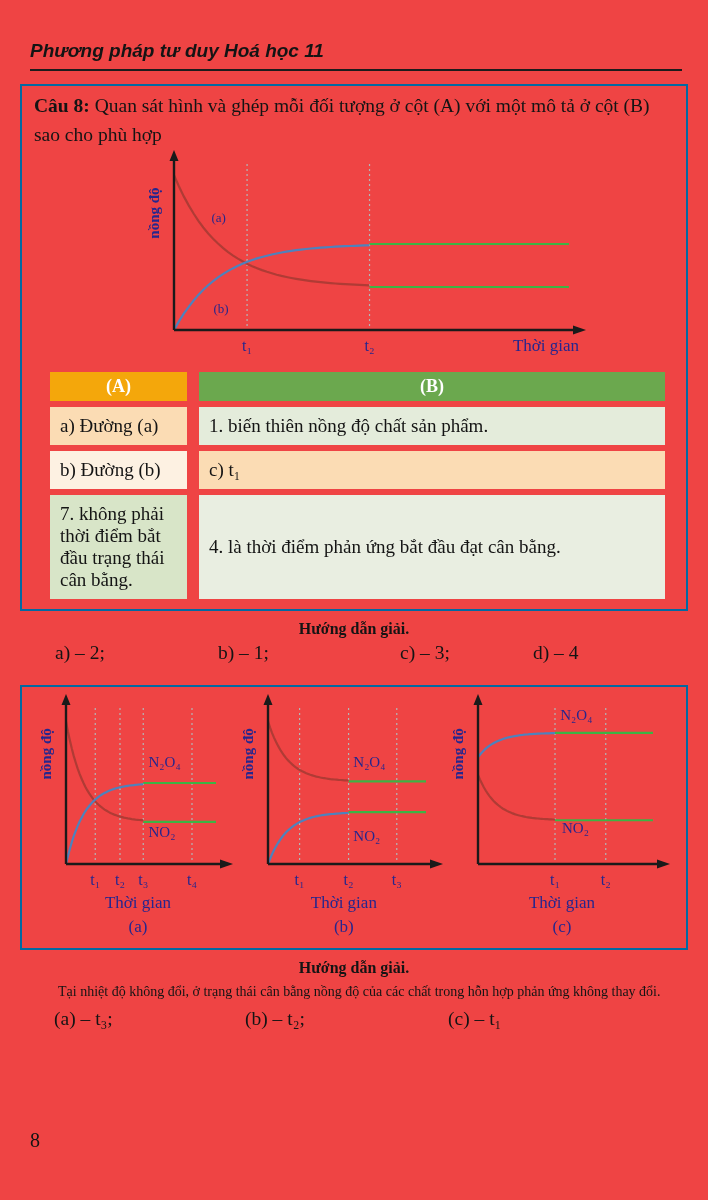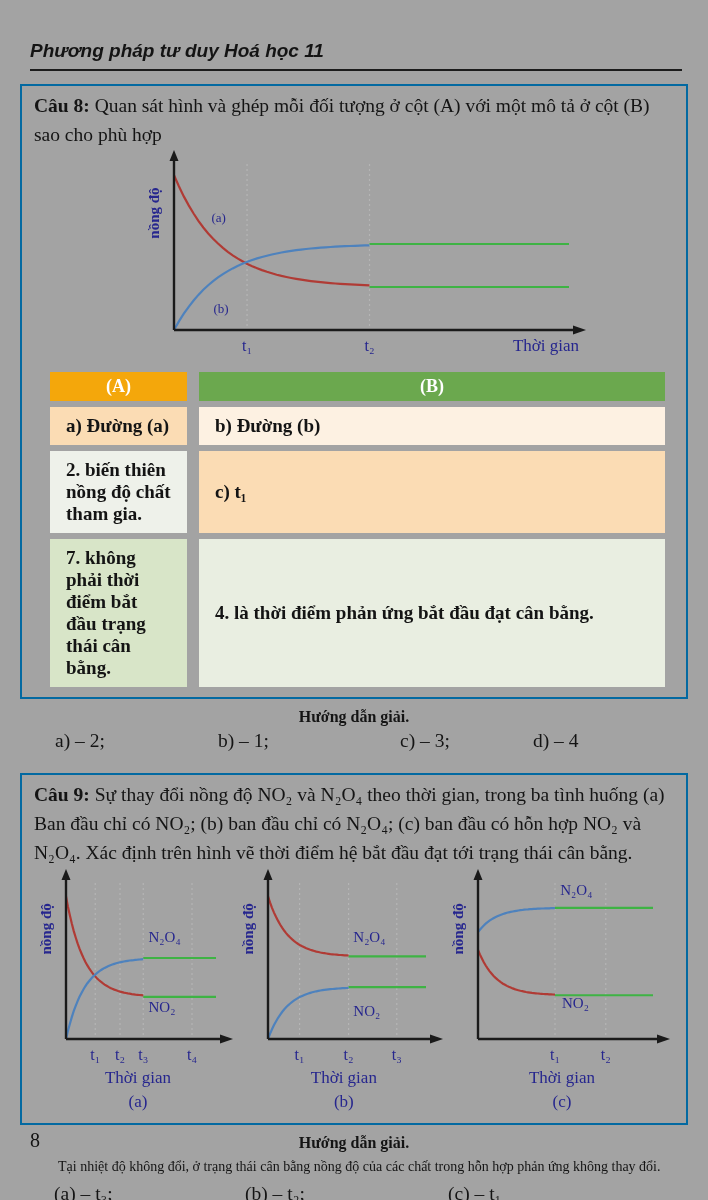--- a/index.html
+++ b/index.html
@@ -1,31 +1,31 @@
 <!DOCTYPE html>
 <html><head>
 <meta charset="utf-8">
 <style>
   html,body{margin:0;padding:0;background:#e8e8e8;}
-  .page{width:708px;height:1200px;background:#a3a3a3;position:relative;overflow:hidden;
+  .page{width:708px;height:1200px;background:#ef4444;position:relative;overflow:hidden;
         font-family:"Liberation Serif","DejaVu Serif",serif;color:#141414;}
   .book-title{margin:40px 28px 0 30px;font-family:"Liberation Sans","DejaVu Sans",sans-serif;
         font-style:italic;font-weight:bold;font-size:19px;}
   .rule{margin:7px 26px 0 30px;border-top:2px solid #1c1c1c;height:0;}
   .qbox{margin:13px 20px 0 20px;border:2px solid #0369a1;padding:5px 10px 10px 12px;}
   .qtext{font-size:19.5px;line-height:1.5;margin:0;}
   .qtext b{font-weight:bold;}
   .chart8-wrap{margin:0 0 2px 110px;}
   .charts-row{display:flex;margin:2px 0 0 2px;}
   .match-table{display:grid;grid-template-columns:137px 466px;column-gap:12px;row-gap:6px;
         margin:8px 0 0 16px;font-size:19px;}
   .mt-head{color:#ffffff;font-weight:bold;text-align:center;padding:4px 0;font-size:18px;}
   .mt-ha{background:#f4a70b;}
   .mt-hb{background:#6ba84e;}
-  .mt-cell{padding:8px 16px;display:flex;align-items:center;font-weight:bold;}
+  .mt-cell{padding:8px 10px;display:flex;align-items:center;}
   .ca-odd{background:#fbdcb4;}
   .ca-even{background:#fdf1e2;}
   .cb-1{background:#e4ecdb;}
   .cb-2{background:#eef1ea;}
   .cb-3{background:#d8e5c8;}
   .cb-4{background:#e9eee1;}
   .sol-heading{text-align:center;font-weight:bold;font-size:16px;margin:9px 0 4px 0;}
   .ans-row{position:relative;height:30px;font-size:19.5px;}
   .ans-row span{position:absolute;top:0;}
   .sol-body{font-size:14px;line-height:1.5;margin:2px 30px 0 30px;text-indent:28px;}
@@ -58,38 +58,37 @@
             <text x="103.075" y="201" fill="#26268e" font-size="16" text-anchor="middle" font-family="&quot;Liberation Serif&quot;,&quot;DejaVu Serif&quot;,serif">t₁</text>
             <text x="225.525" y="201" fill="#26268e" font-size="16" text-anchor="middle" font-family="&quot;Liberation Serif&quot;,&quot;DejaVu Serif&quot;,serif">t₂</text>
             <text x="435" y="201" fill="#26268e" font-size="17" text-anchor="end" font-family="&quot;Liberation Serif&quot;,&quot;DejaVu Serif&quot;,serif">Thời gian</text>
             <text x="15" y="63.03999999999999" fill="#26268e" font-size="15" text-anchor="middle" font-family="&quot;Liberation Serif&quot;,&quot;DejaVu Serif&quot;,serif" font-weight="600" transform="rotate(-90 15 63.03999999999999)">nồng độ</text>
           </svg></div>
     </div>
     <div class="match-table">
       <div class="mt-head mt-ha">(A)</div>
       <div class="mt-head mt-hb">(B)</div>
       <div class="mt-cell ca-odd">a) Đường (a)</div>
+      <div class="mt-cell cb-1">1. biến thiên nồng độ chất sản phẩm.</div>
       <div class="mt-cell ca-even">b) Đường (b)</div>
-      <div class="mt-cell cb-2">2. biến thiên nồng độ chất tham gia.</div>
       <div class="mt-cell ca-odd">c) t₁</div>
       <div class="mt-cell cb-3">7. không phải thời điểm bắt đầu trạng thái cân bằng.</div>
       <div class="mt-cell cb-4">4. là thời điểm phản ứng bắt đầu đạt cân bằng.</div>
     </div>
   </section>
 
   <div class="sol-heading">Hướng dẫn giải.</div>
   <div class="ans-row">
     <span style="left:55px">a) – 2;</span>
     <span style="left:218px">b) – 1;</span>
     <span style="left:400px">c) – 3;</span>
     <span style="left:533px">d) – 4</span>
   </div>
 
   <section class="qbox" style="padding-bottom:6px">
-    <p class="qtext"><b>Câu 9:</b><span> Sự thay đổi nồng độ NO₂ và N₂O₄ theo thời gian, trong ba tình huống (a) Ban đầu chỉ có NO₂; (b) ban đầu chỉ có N₂O₄; (c) ban đầu có hỗn hợp NO₂ và N₂O₄. Xác định trên hình vẽ thời điểm hệ bắt đầu đạt tới trạng thái cân bằng.</span></p>
     <div class="charts-row">
       <div><svg width="202" height="244">
             <line x1="59.25" y1="14" x2="59.25" y2="170" stroke="#b5b5b5" stroke-width="1.2" stroke-dasharray="2,3"></line>
             <line x1="84" y1="14" x2="84" y2="170" stroke="#b5b5b5" stroke-width="1.2" stroke-dasharray="2,3"></line>
             <line x1="107.25" y1="14" x2="107.25" y2="170" stroke="#b5b5b5" stroke-width="1.2" stroke-dasharray="2,3"></line>
             <line x1="156" y1="14" x2="156" y2="170" stroke="#b5b5b5" stroke-width="1.2" stroke-dasharray="2,3"></line>
             <line x1="107.25" y1="89" x2="180" y2="89" stroke="#3eb344" stroke-width="2.2"></line>
             <line x1="107.25" y1="127.88" x2="180" y2="127.88" stroke="#3eb344" stroke-width="2.2"></line>
             <path d="M30.0 27.4L31.9 37.5L33.9 46.5L35.8 54.6L37.7 61.9L39.7 68.5L41.6 74.4L43.5 79.7L45.5 84.5L47.4 88.8L49.3 92.7L51.2 96.2L53.2 99.4L55.1 102.2L57.0 104.8L59.0 107.1L60.9 109.2L62.8 111.0L64.8 112.7L66.7 114.2L68.6 115.6L70.6 116.8L72.5 117.9L74.4 118.9L76.3 119.8L78.3 120.6L80.2 121.3L82.1 122.0L84.1 122.6L86.0 123.1L87.9 123.6L89.9 124.0L91.8 124.4L93.7 124.7L95.7 125.1L97.6 125.3L99.5 125.6L101.5 125.8L103.4 126.0L105.3 126.2L107.3 126.4" fill="none" stroke="#b03b35" stroke-width="2.2"></path>
             <path d="M30.0 170.0L31.9 161.9L33.9 154.7L35.8 148.1L37.7 142.2L39.7 136.9L41.6 132.1L43.5 127.8L45.5 124.0L47.4 120.5L49.3 117.3L51.2 114.5L53.2 112.0L55.1 109.7L57.0 107.6L59.0 105.8L60.9 104.1L62.8 102.6L64.8 101.2L66.7 100.0L68.6 98.9L70.6 97.9L72.5 97.0L74.4 96.2L76.3 95.5L78.3 94.9L80.2 94.3L82.1 93.8L84.1 93.3L86.0 92.9L87.9 92.5L89.9 92.1L91.8 91.8L93.7 91.5L95.7 91.3L97.6 91.1L99.5 90.8L101.5 90.7L103.4 90.5L105.3 90.3L107.3 90.2" fill="none" stroke="#4e82bd" stroke-width="2.2"></path>

